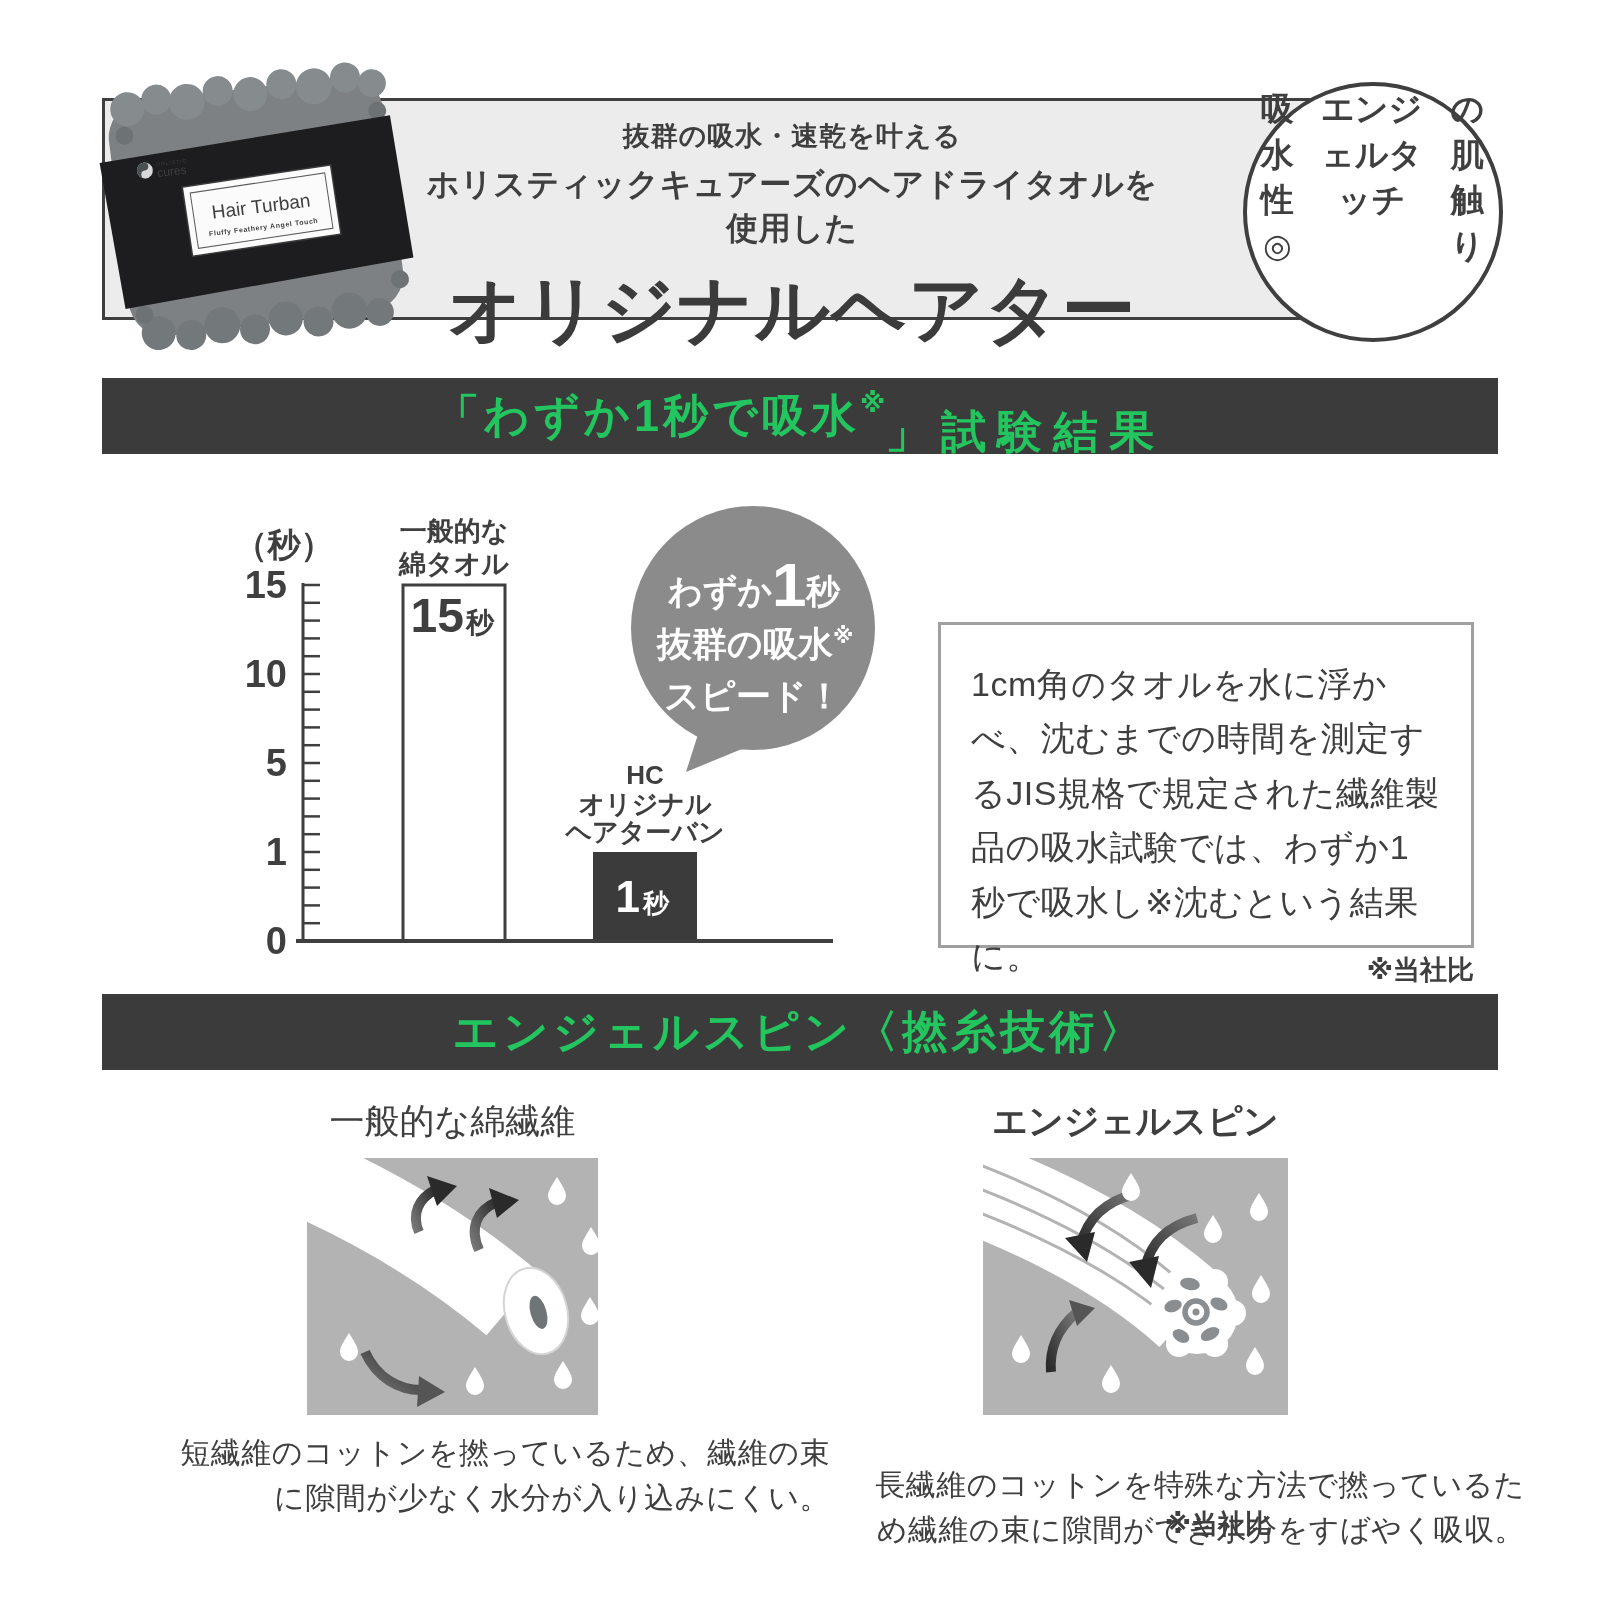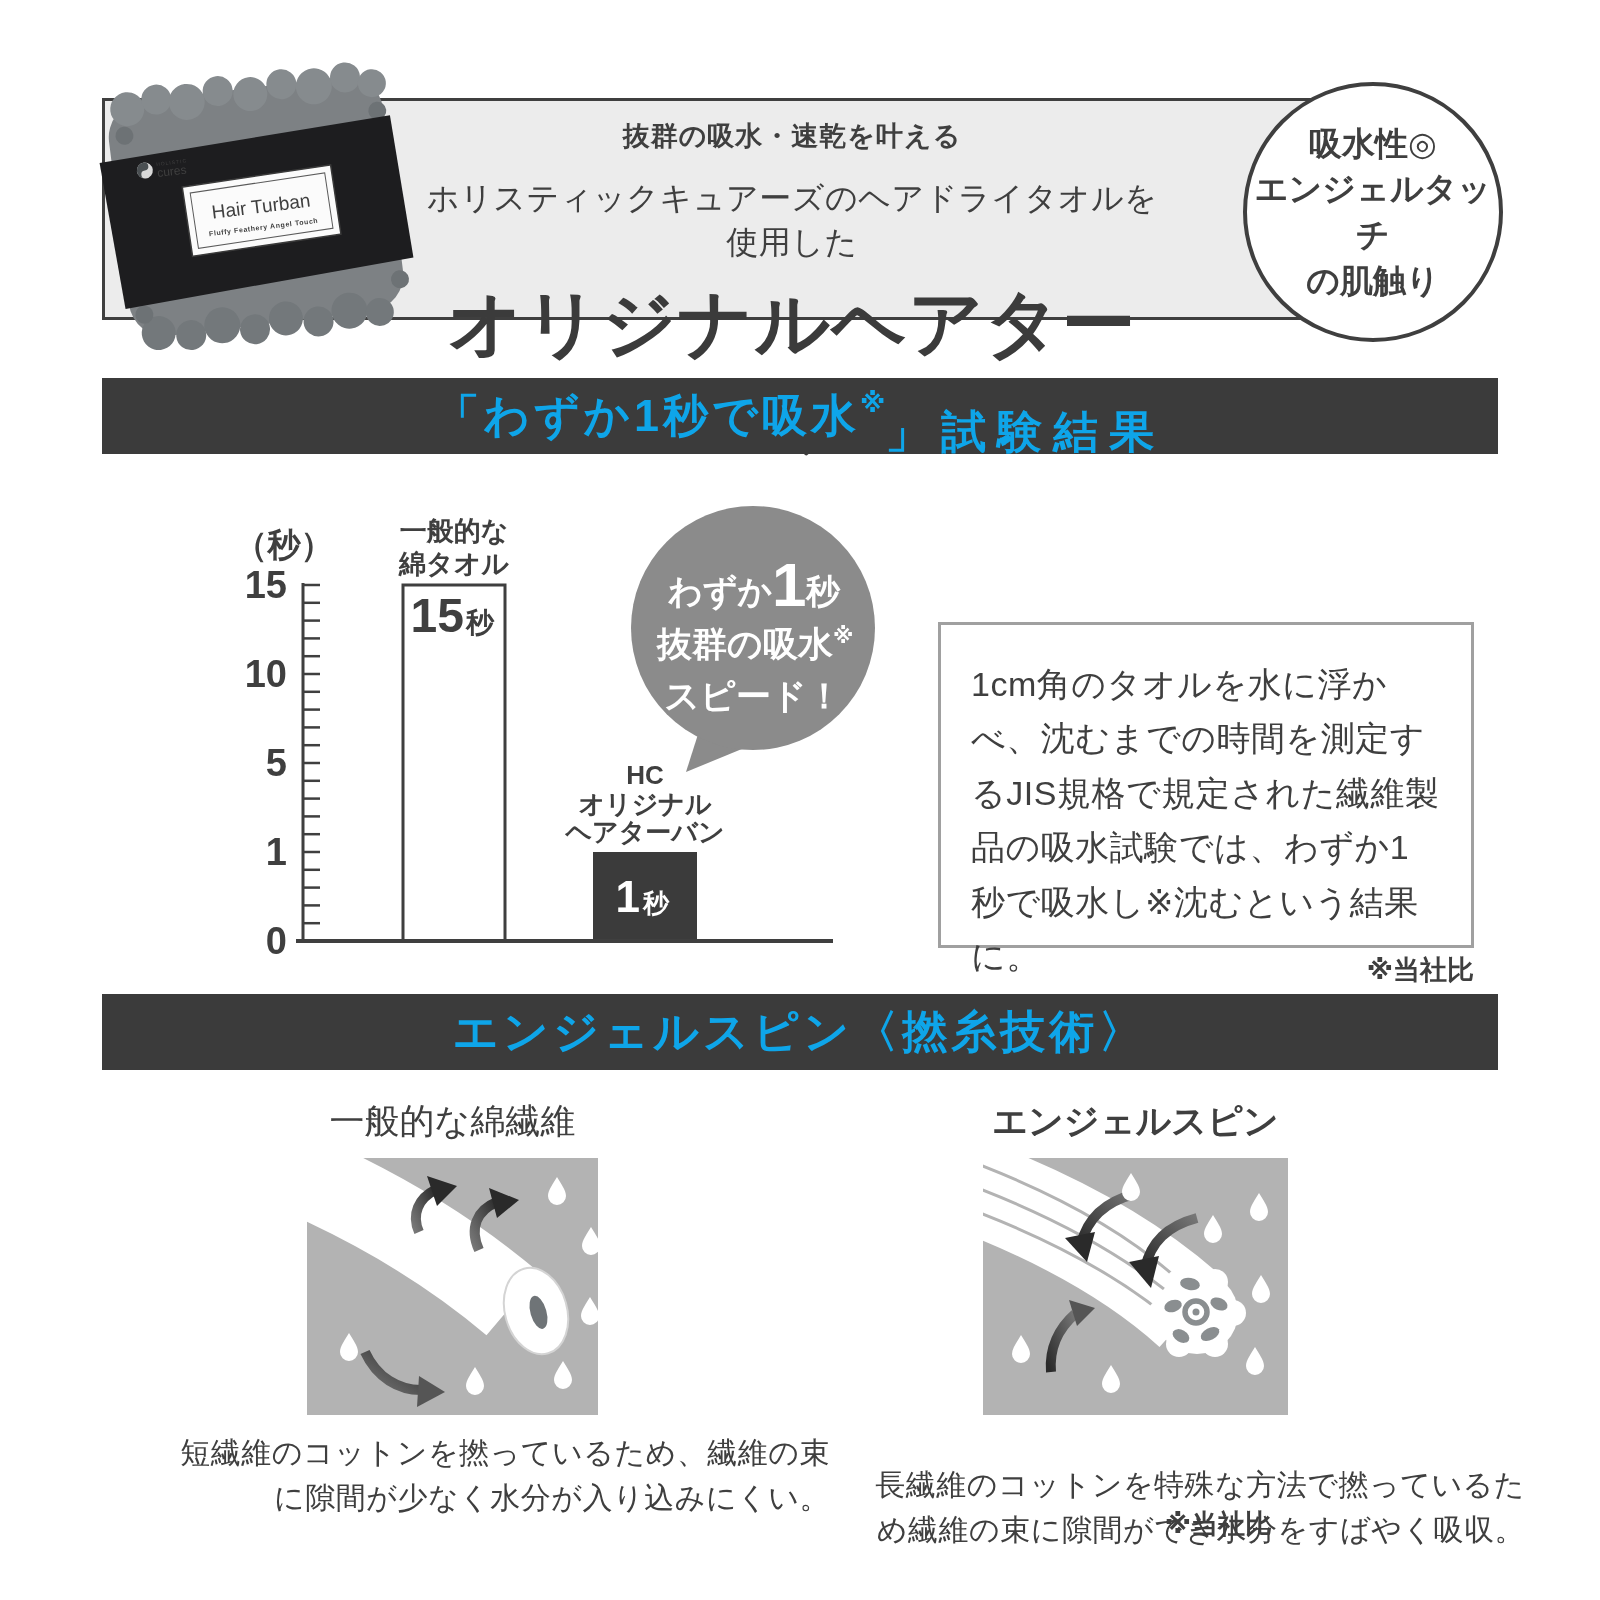--- a/index.html
+++ b/index.html
@@ -4,30 +4,30 @@
 <style>
   html,body{margin:0;padding:0;background:#ffffff;}
   .page{position:relative;width:1600px;height:1600px;background:#ffffff;overflow:hidden;
         font-family:"Liberation Sans","DejaVu Sans",sans-serif;color:#3f3f3f;}
   .abs{position:absolute;}
 
   
   .top-band{left:102px;top:98px;width:1294px;height:216px;background:#ececec;border:3px solid #3f3f3f;}
   .header-block{left:422px;top:118px;width:740px;text-align:center;}
   .h-line1{font-size:27px;font-weight:600;letter-spacing:1px;}
-  .h-line2{font-size:32px;font-weight:400;letter-spacing:0.5px;margin-top:23px;}
+  .h-line2{font-size:32px;font-weight:700;letter-spacing:0.5px;margin-top:9px;}
   .h-title{font-size:74px;font-weight:900;letter-spacing:1px;margin-top:10px;color:#3b3b3b;}
 
   .badge{left:1243px;top:82px;width:252px;height:252px;border-radius:50%;background:#ffffff;
-         border:4px solid #3f3f3f;display:flex;flex-direction:column;justify-content:center;
+         border:4px solid #3f3f3f;display:flex;flex-direction:row;justify-content:center;
          text-align:center;font-size:33px;font-weight:600;line-height:1.38;}
 
   
   .banner{left:102px;width:1396px;height:76px;background:#3b3b3b;display:flex;align-items:center;
-          justify-content:center;color:#0ea5e9;font-weight:800;font-size:45px;letter-spacing:4px;}
+          justify-content:center;color:#22c55e;font-weight:800;font-size:45px;letter-spacing:4px;}
   .banner .sup{font-size:26px;align-self:flex-start;margin-top:10px;letter-spacing:0;}
   .banner .ls-wide{letter-spacing:11px;margin-top:32px;}
   .banner1{top:378px;}
   .banner2{top:994px;}
 
   
   svg text{font-family:"Liberation Sans","DejaVu Sans",sans-serif;fill:#3f3f3f;}
   .chart-svg{left:180px;top:488px;}
   [data-name="y-axis-ticks"] line{stroke:#3f3f3f;stroke-width:2.5;}
   .wt{fill:#ffffff;}

